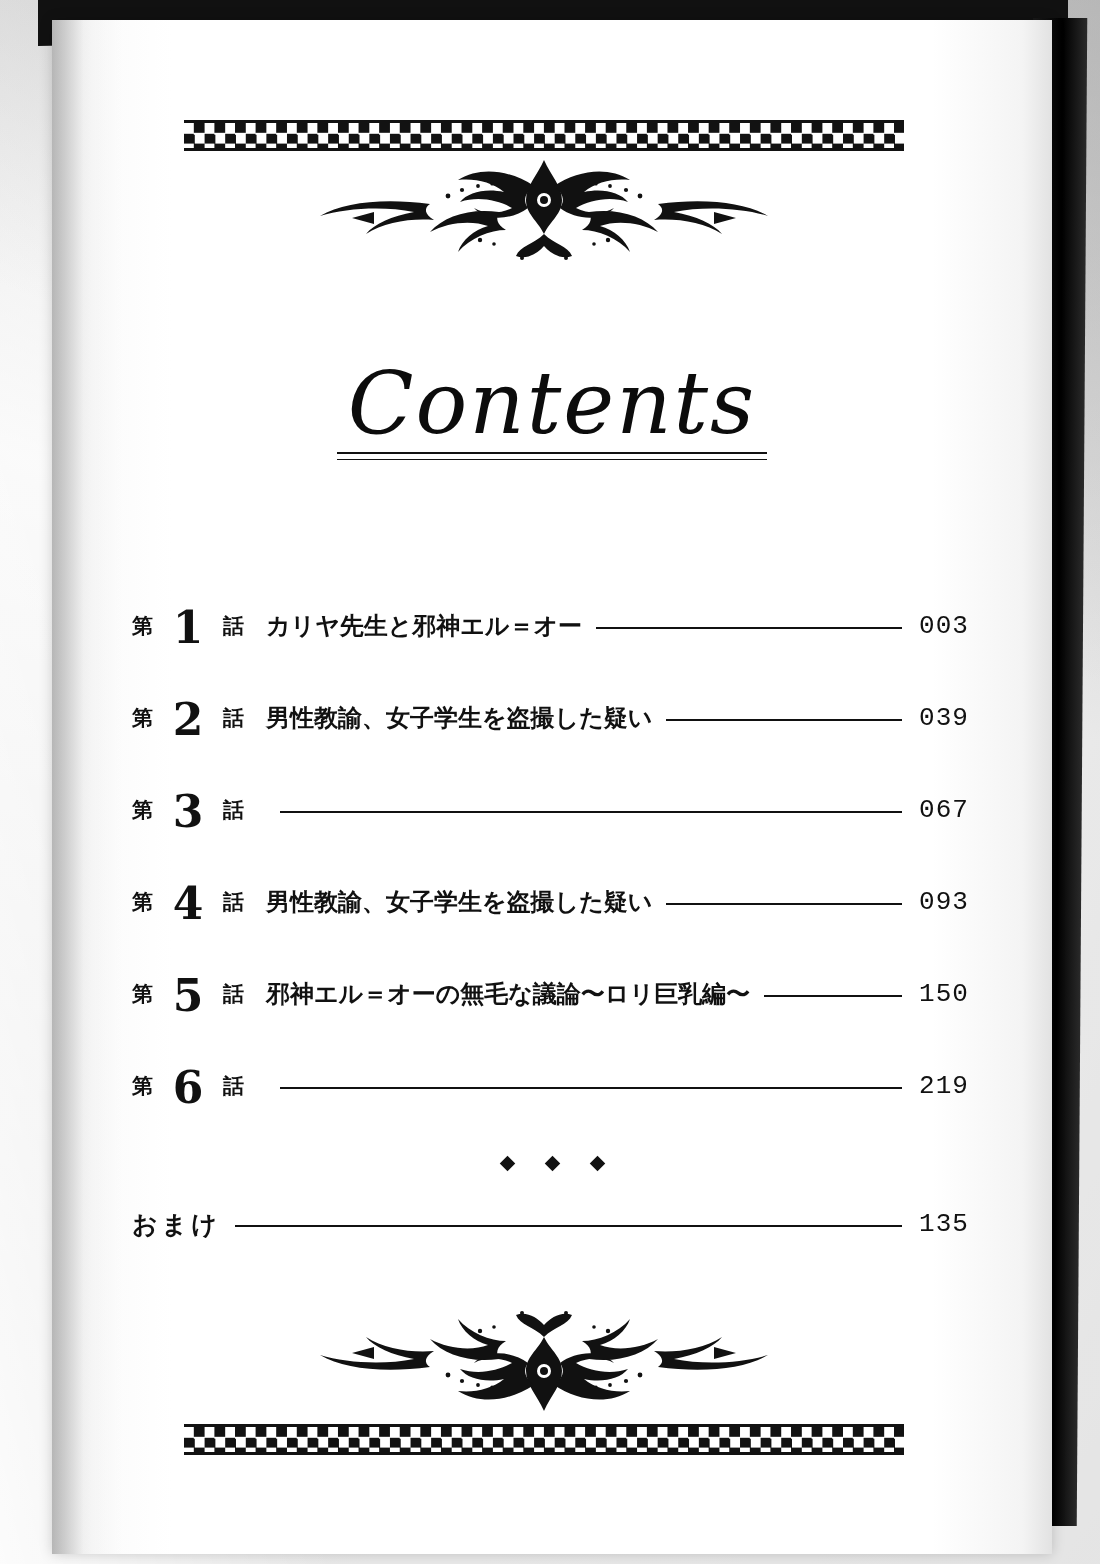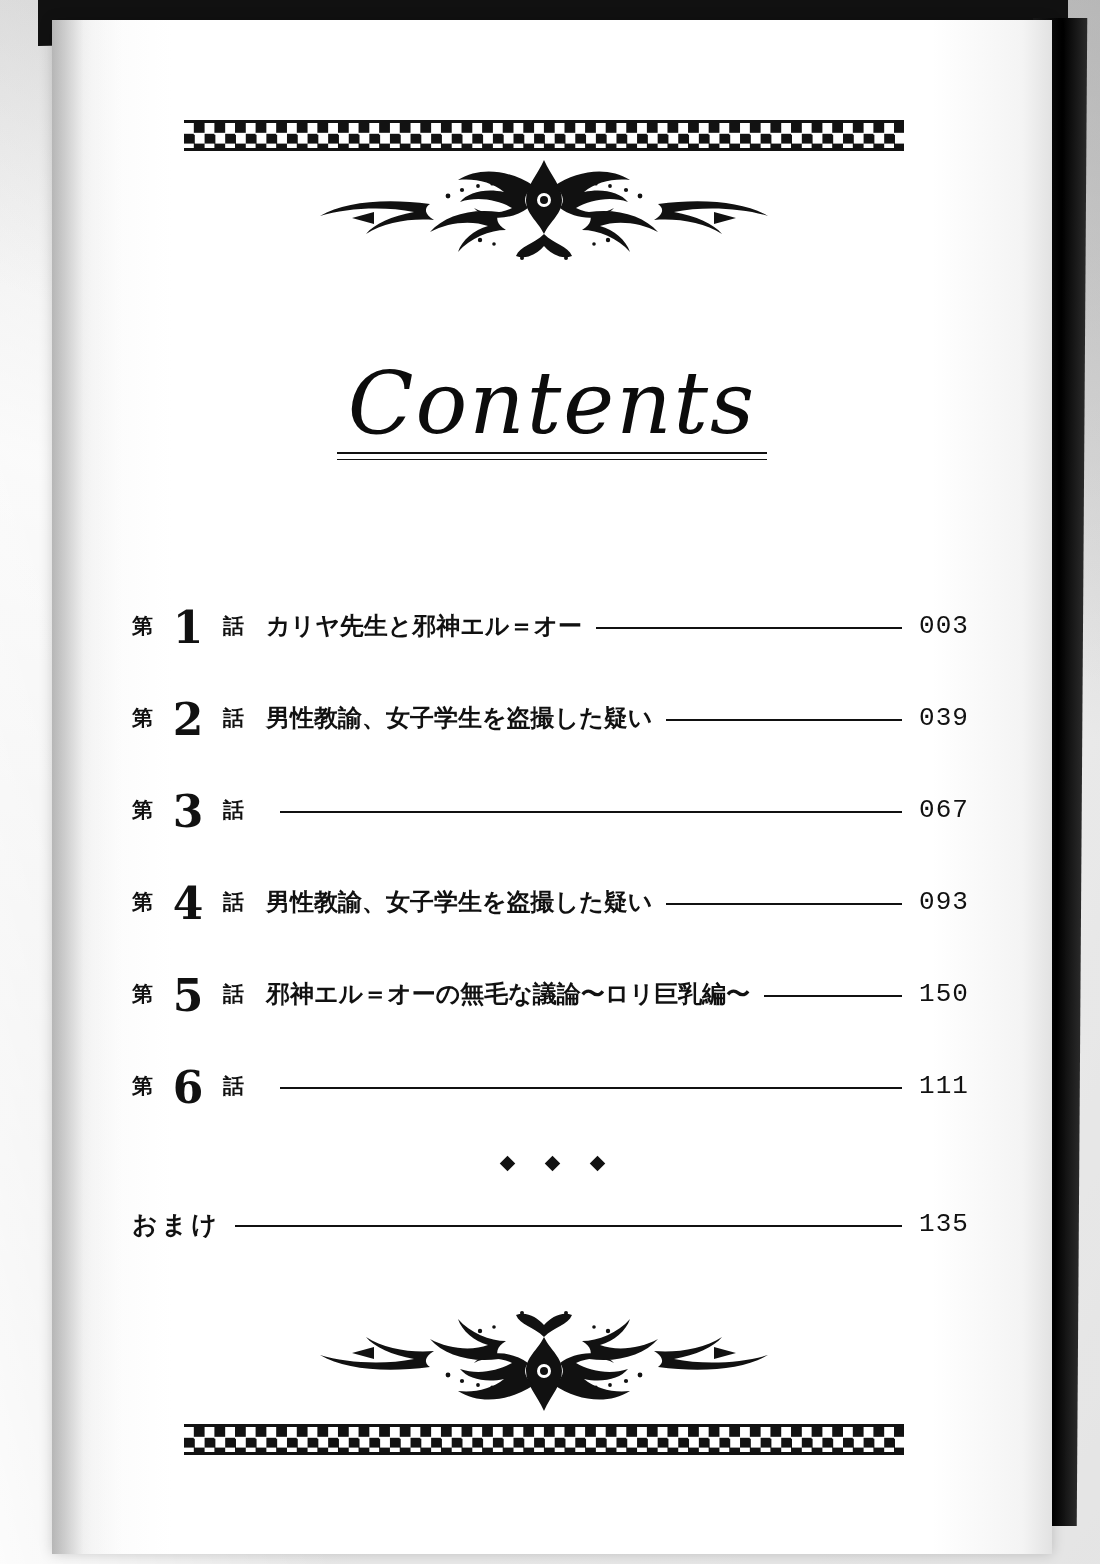--- a/index.html
+++ b/index.html
@@ -345,21 +345,21 @@
           <span class="chapter-title">邪神エル＝オーの無毛な議論〜ロリ巨乳編〜</span>
           <span class="leader"></span>
           <span class="page-no">150</span>
         </div>
 
         <div class="toc-row">
           <span class="dai">第</span>
           <span class="num">6</span>
           <span class="wa">話</span>
           <span class="leader"></span>
-          <span class="page-no">111</span>
+          <span class="page-no">219</span>
         </div>
 
         <div class="dots">
           <span class="dot"></span>
           <span class="dot"></span>
           <span class="dot"></span>
         </div>
 
         <div class="extra-row">
           <span class="extra-label">おまけ</span>

